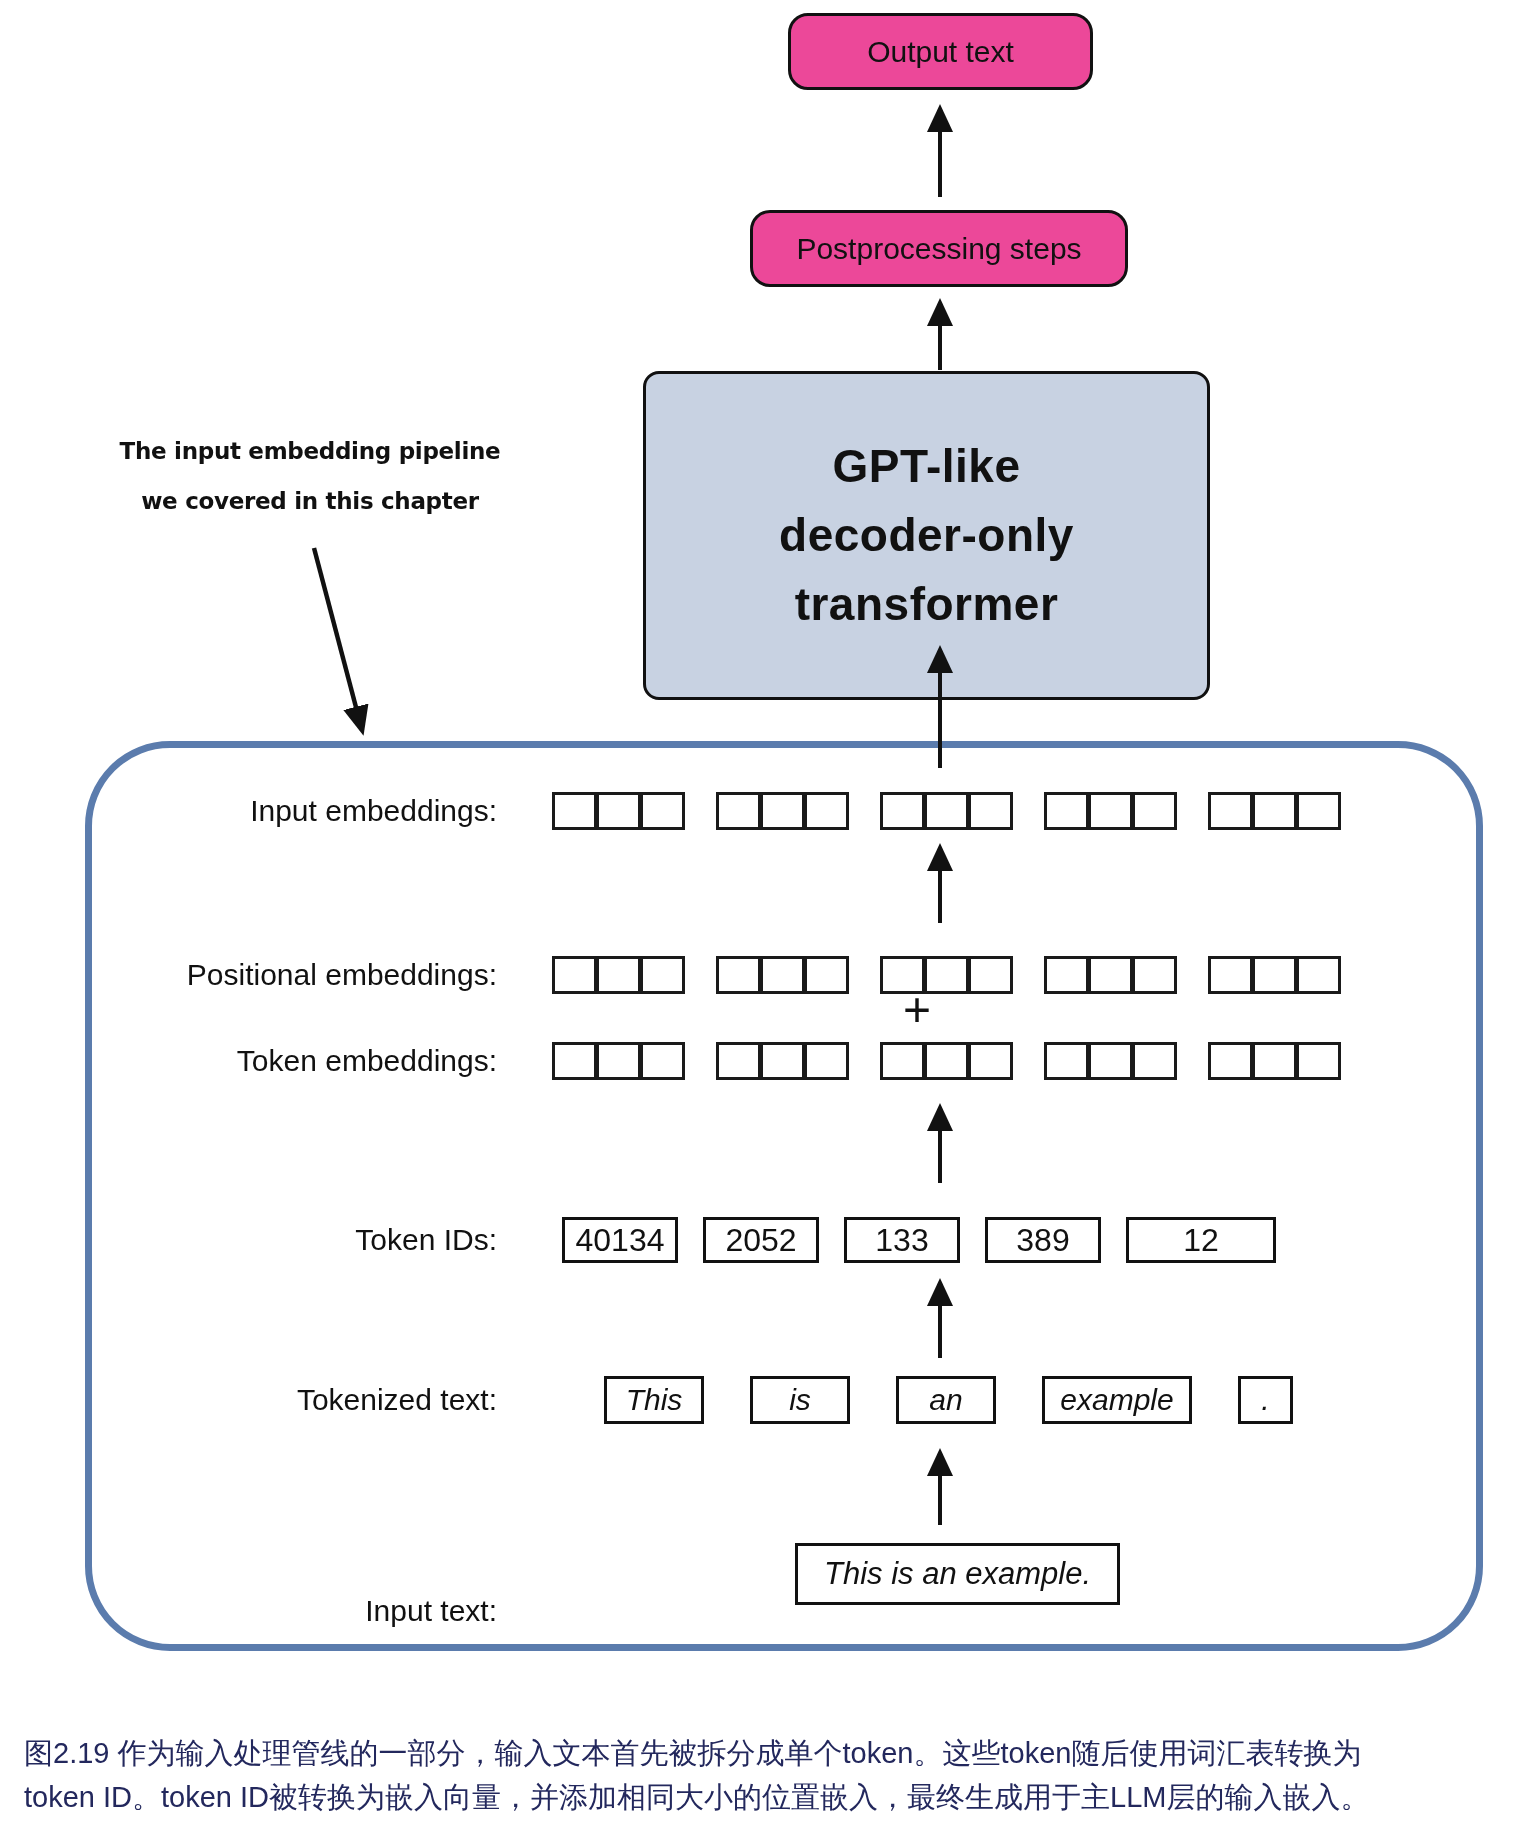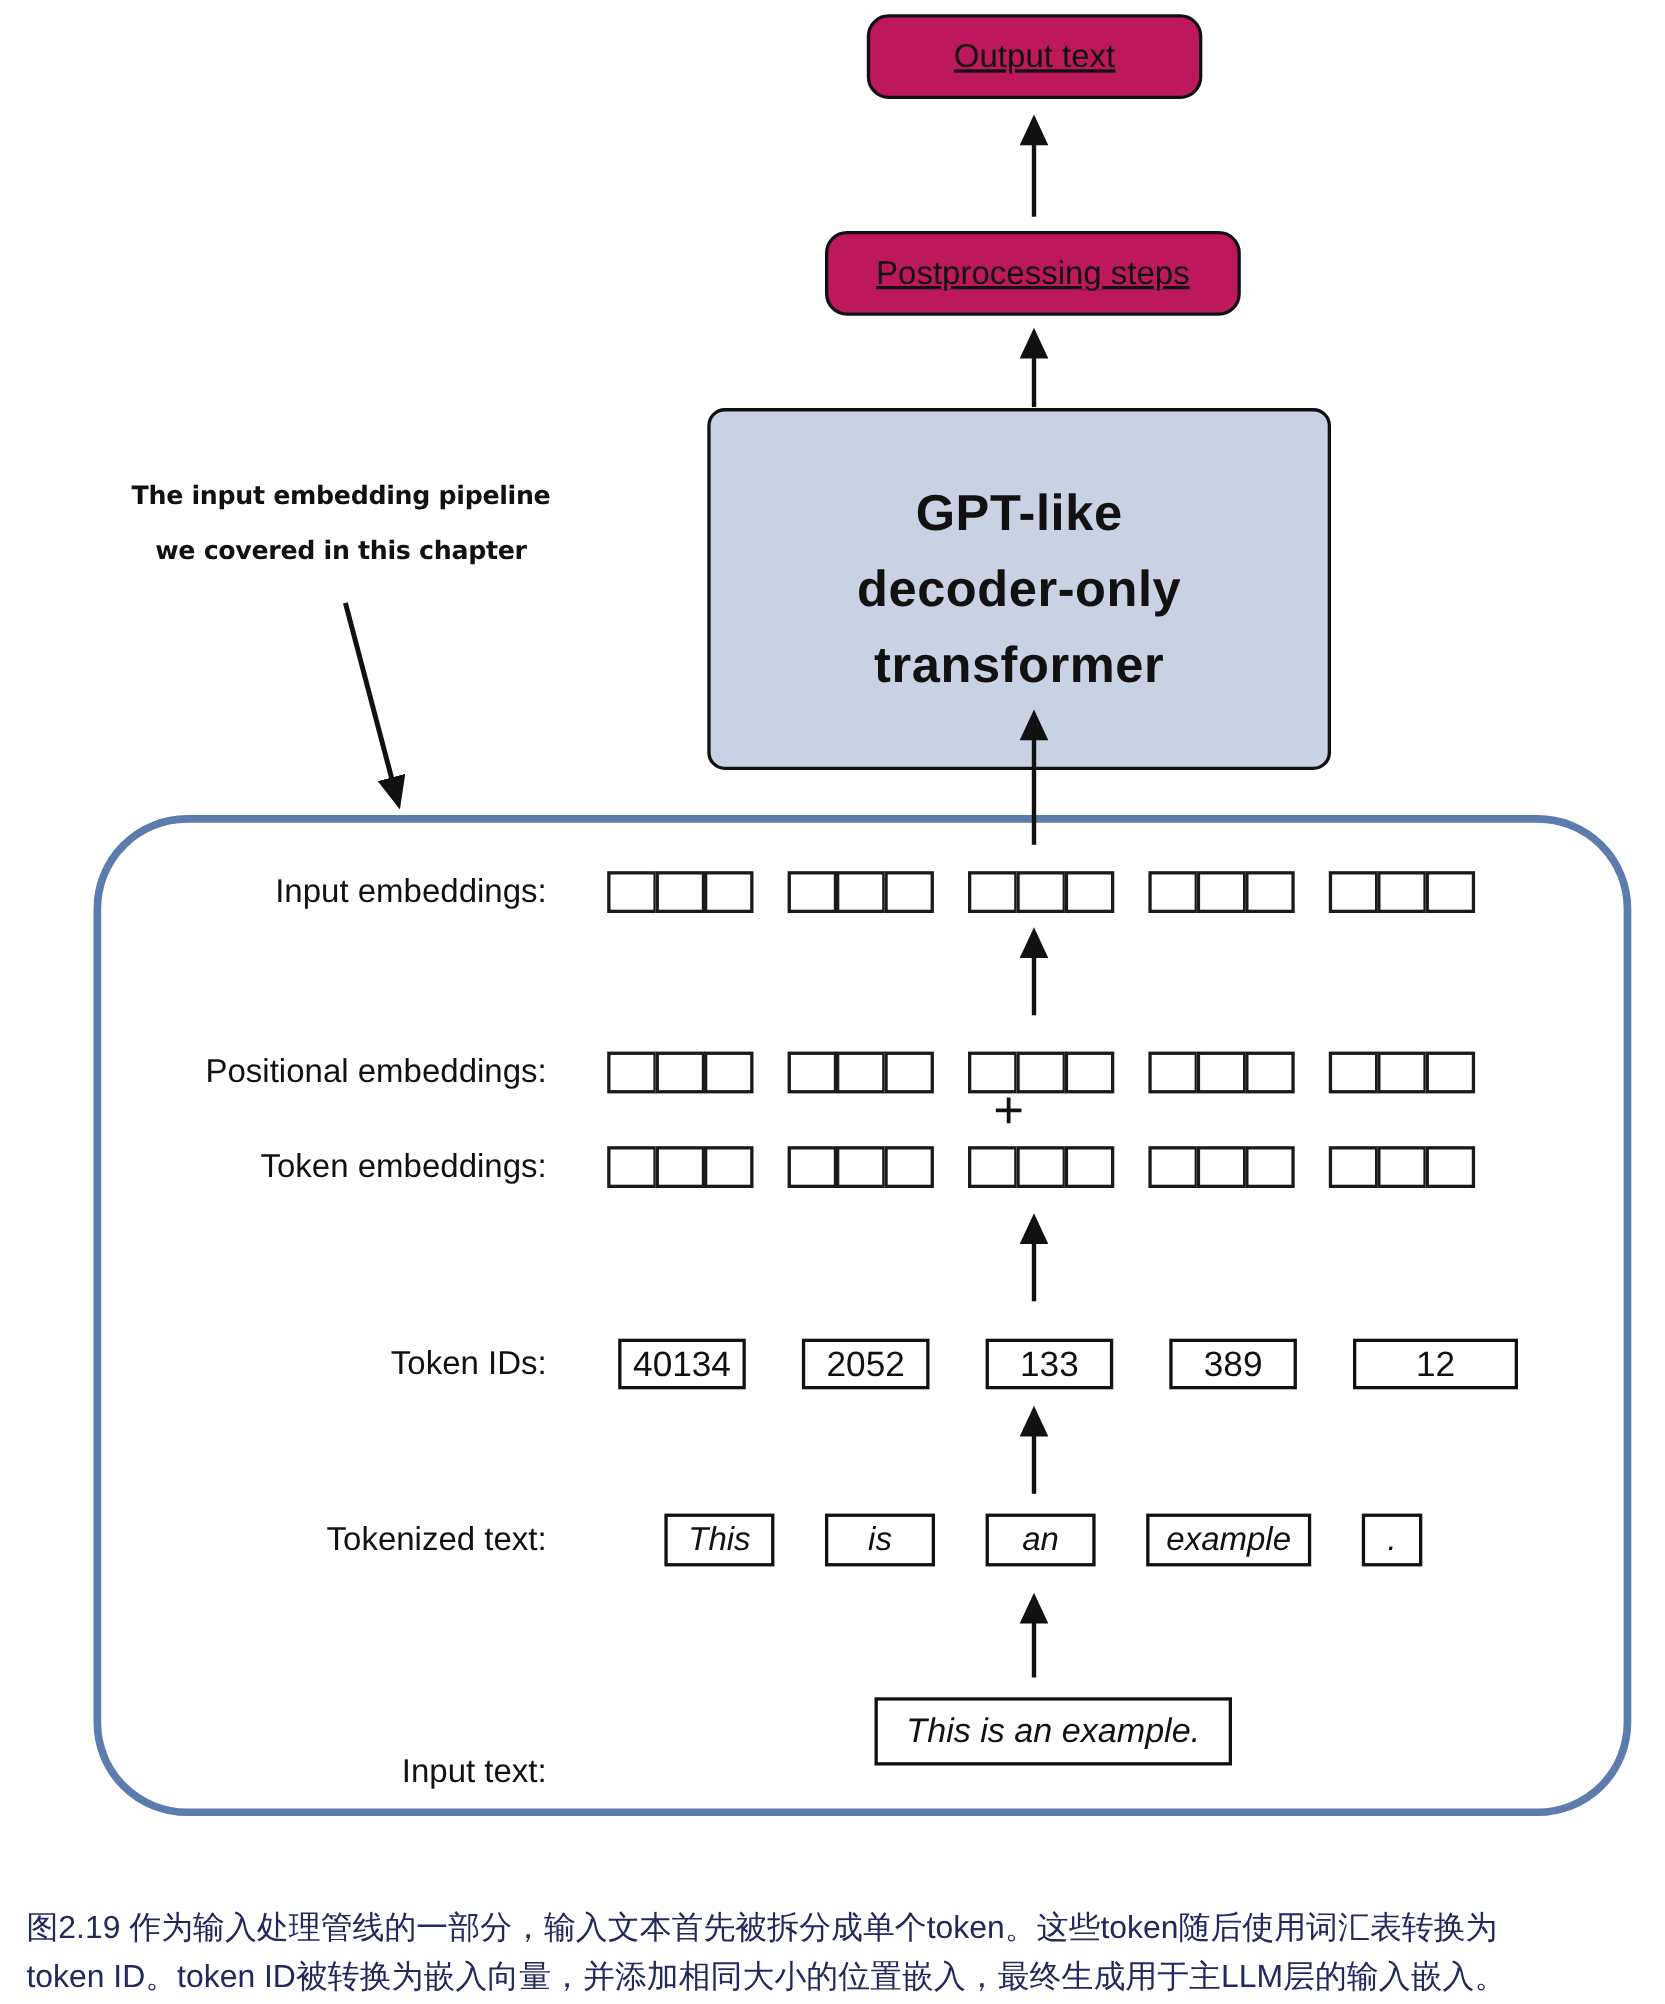--- a/index.html
+++ b/index.html
@@ -8,24 +8,23 @@
     --caption-text:#23285d;
     --ink:#111;
   }
   html,body{margin:0;padding:0;background:#fff;}
   .canvas{
     position:relative;width:1514px;height:1822px;background:#ffffff;
     font-family:"Liberation Sans",sans-serif;color:var(--ink);overflow:hidden;
   }
   
   .flow-box{
-    position:absolute;border:3px solid var(--ink);border-radius:20px;background:#be185d;
+    position:absolute;border:3px solid var(--ink);border-radius:20px;background:#ec4899;
     display:flex;align-items:center;justify-content:center;font-size:30px;
     box-sizing:border-box;
-    text-decoration:underline;
   }
   #output-box{left:788px;top:13px;width:305px;height:77px;}
   #post-box{left:750px;top:210px;width:378px;height:77px;}
   #gpt-box{
     position:absolute;left:643px;top:371px;width:567px;height:329px;
     background:var(--transformer-fill);border:3.5px solid var(--ink);border-radius:16px;
     display:flex;flex-direction:column;align-items:center;justify-content:center;
     font-weight:bold;font-size:46px;line-height:69px;box-sizing:border-box;
     letter-spacing:0.5px;
   }
@@ -67,21 +66,21 @@
   #row-pos-emb{top:956px;}
   #row-tok-emb{top:1042px;}
   .sq-group{display:flex;}
   .sq{width:45px;height:38px;border:3px solid #1a1a1a;box-sizing:border-box;background:#fff;}
   .sq + .sq{margin-left:-1px;}
   #plus{
     position:absolute;left:887px;top:984px;width:60px;text-align:center;
     font-size:48px;line-height:52px;font-weight:400;
   }
   
-  #tid-row{position:absolute;left:562px;top:1217px;display:flex;gap:51px;}
+  #tid-row{position:absolute;left:562px;top:1217px;display:flex;gap:25px;}
   .tid{
     height:46px;border:3px solid var(--ink);box-sizing:border-box;background:#fff;
     display:flex;align-items:center;justify-content:center;font-size:32px;
   }
   .tid.w-std{width:116px;}
   .tid.w-wide{width:150px;}
   
   #tok-row{position:absolute;left:604px;top:1376px;display:flex;gap:46px;}
   .tok{
     height:48px;border:3px solid var(--ink);box-sizing:border-box;background:#fff;

